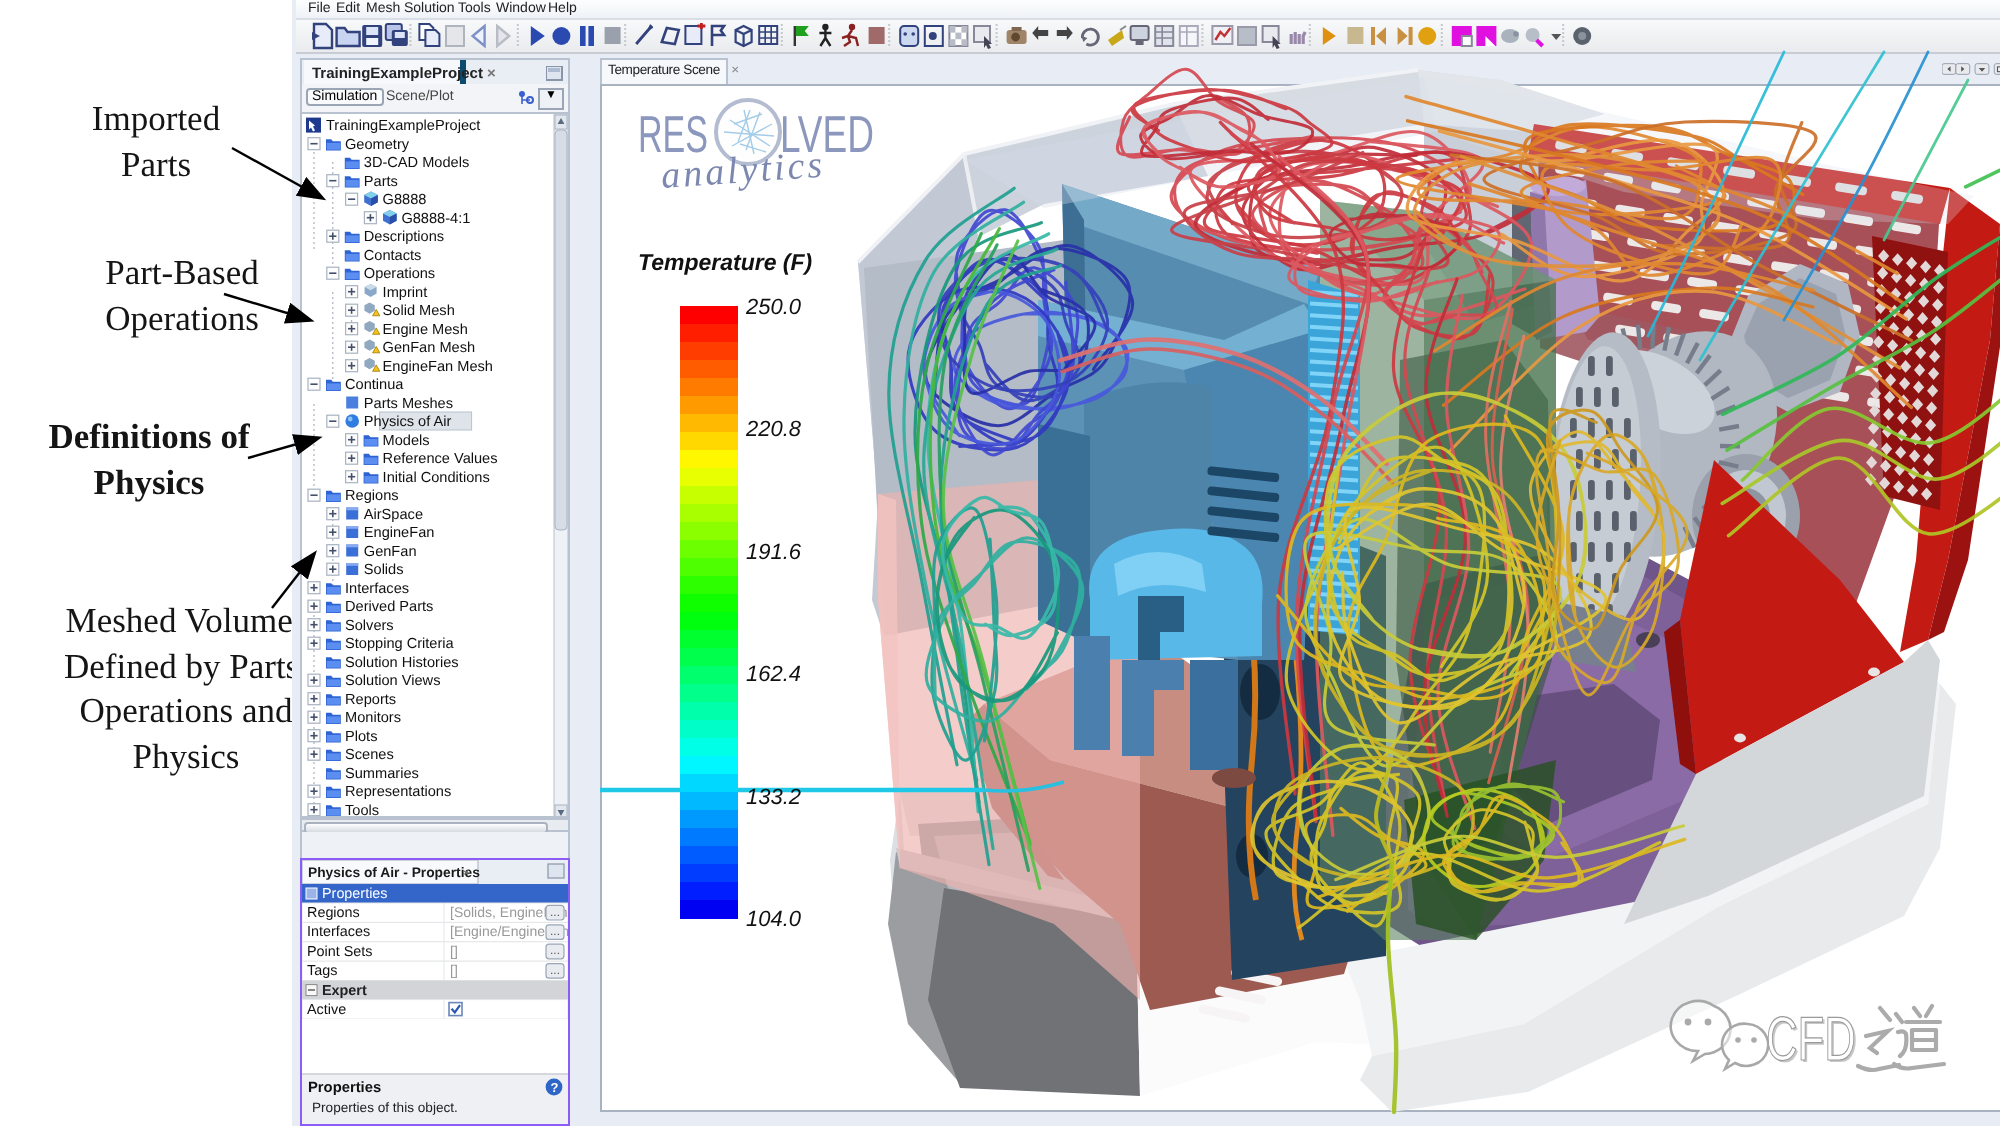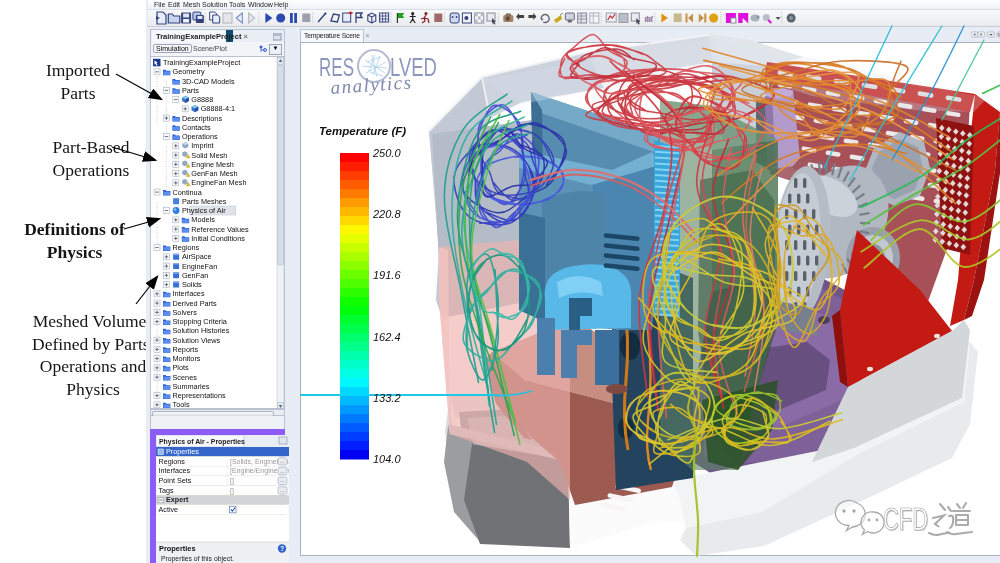--- a/index.html
+++ b/index.html
@@ -2,45 +2,45 @@
 <html><head>
 <meta charset="utf-8">
 <style>
   html,body{margin:0;padding:0;}
   body{width:1000px;height:563px;overflow:hidden;background:#ffffff;
        font-family:"Liberation Sans",sans-serif;}
   #page{position:relative;width:1000px;height:563px;background:#ffffff;}
   .abs{position:absolute;}
   
   .ann{position:absolute;font-family:"Liberation Serif",serif;color:#151515;
-       text-align:center;line-height:22.6px;font-size:17.5px;margin-top:11px;}
+       text-align:center;line-height:22.6px;font-size:17.5px;}
   
   #app{position:absolute;left:146px;top:0;width:854px;height:563px;
        background:#e8edf5;}
   #menubar{position:absolute;left:2px;top:0;width:852px;height:9px;
        background:linear-gradient(#fdfefe,#eef2f8);border-bottom:1px solid #d8dde6;
        font-size:7px;color:#222;}
   #menubar span{position:absolute;top:1px;}
   #toolbar{position:absolute;left:2px;top:10px;width:852px;height:16px;
        background:linear-gradient(#f8f9fa,#e9ebee);border-bottom:1px solid #c9ccd2;}
   
   #dock{position:absolute;left:4px;top:29px;width:135px;height:534px;}
   .tabbar{position:absolute;left:0;width:135px;height:13px;background:#e9edf4;
        border:1px solid #b9c2d0;box-sizing:border-box;}
   .tab{position:absolute;left:1px;top:0px;height:12px;background:#f6f8fb;
-       border-right:7px solid #0c4a6e;font-size:7.5px;font-weight:bold;color:#222;
+       border-right:3px solid #0c4a6e;font-size:7.5px;font-weight:bold;color:#222;
        padding:2px 3px 0 4px;box-sizing:border-box;white-space:nowrap;}
   .simrow{position:absolute;left:0;top:13px;width:135px;height:14px;background:#f2f4f7;
        border-left:1px solid #b9c2d0;border-right:1px solid #b9c2d0;box-sizing:border-box;}
   #tree{position:absolute;left:0;top:27px;width:135px;height:353px;background:#ffffff;
        border:1px solid #b9c2d0;box-sizing:border-box;overflow:hidden;
        font-size:7.3px;color:#111;}
   
   #props{position:absolute;left:4px;top:429px;width:135px;height:134px;
-       background:#bef264;border:6px solid #8b5cf6;box-sizing:border-box;
+       background:#bef264;border:1px solid #8b5cf6;box-sizing:border-box;
        font-size:7.3px;color:#111;}
   
   #vp{position:absolute;left:153px;top:29px;width:710px;height:528px;}
   #vptab{position:absolute;left:1px;top:0;width:64px;height:13px;background:#f6f8fb;
        border:1px solid #b9c2d0;border-bottom:none;box-sizing:border-box;
        font-size:6.8px;color:#222;padding:2px 0 0 3px;white-space:nowrap;letter-spacing:-0.2px;}
   #canvas{position:absolute;left:1px;top:13px;width:708px;height:514px;background:#ffffff;
        border:1px solid #a9b2c0;box-sizing:border-box;}
 </style>
 </head>

